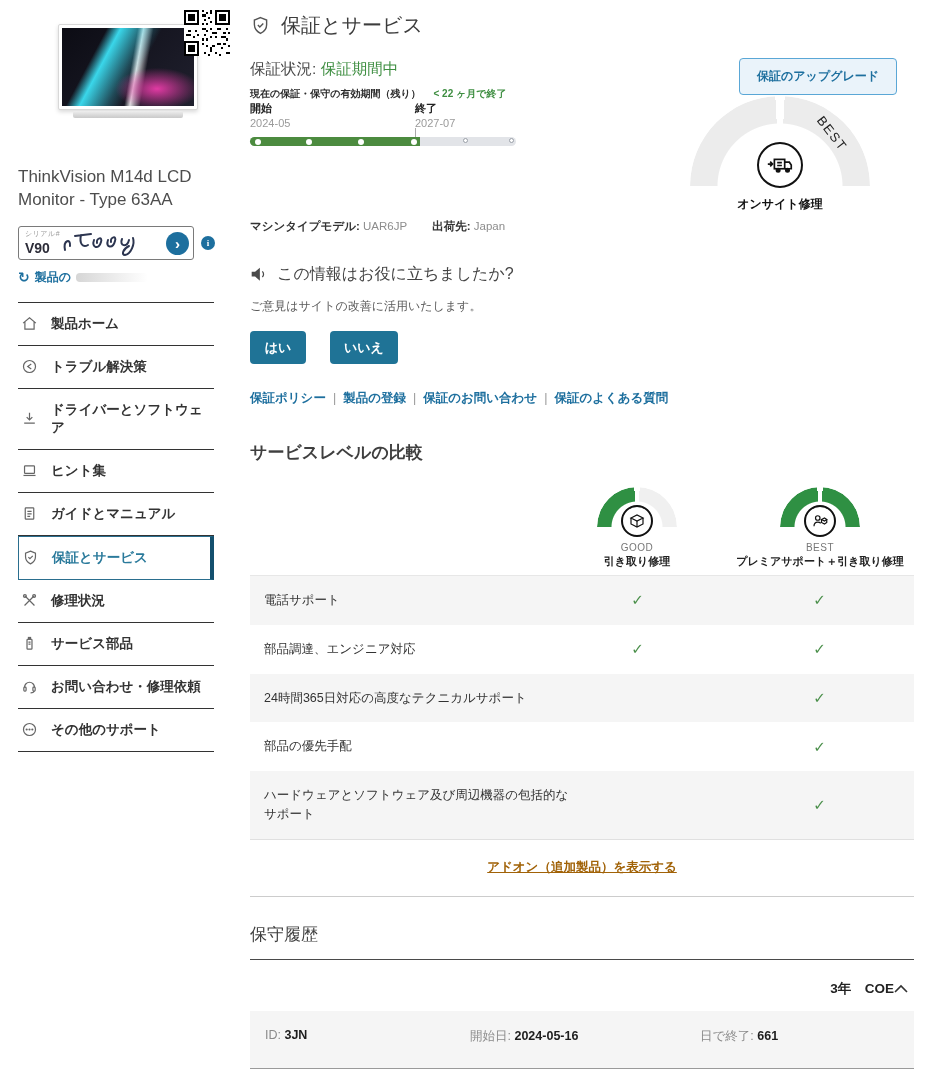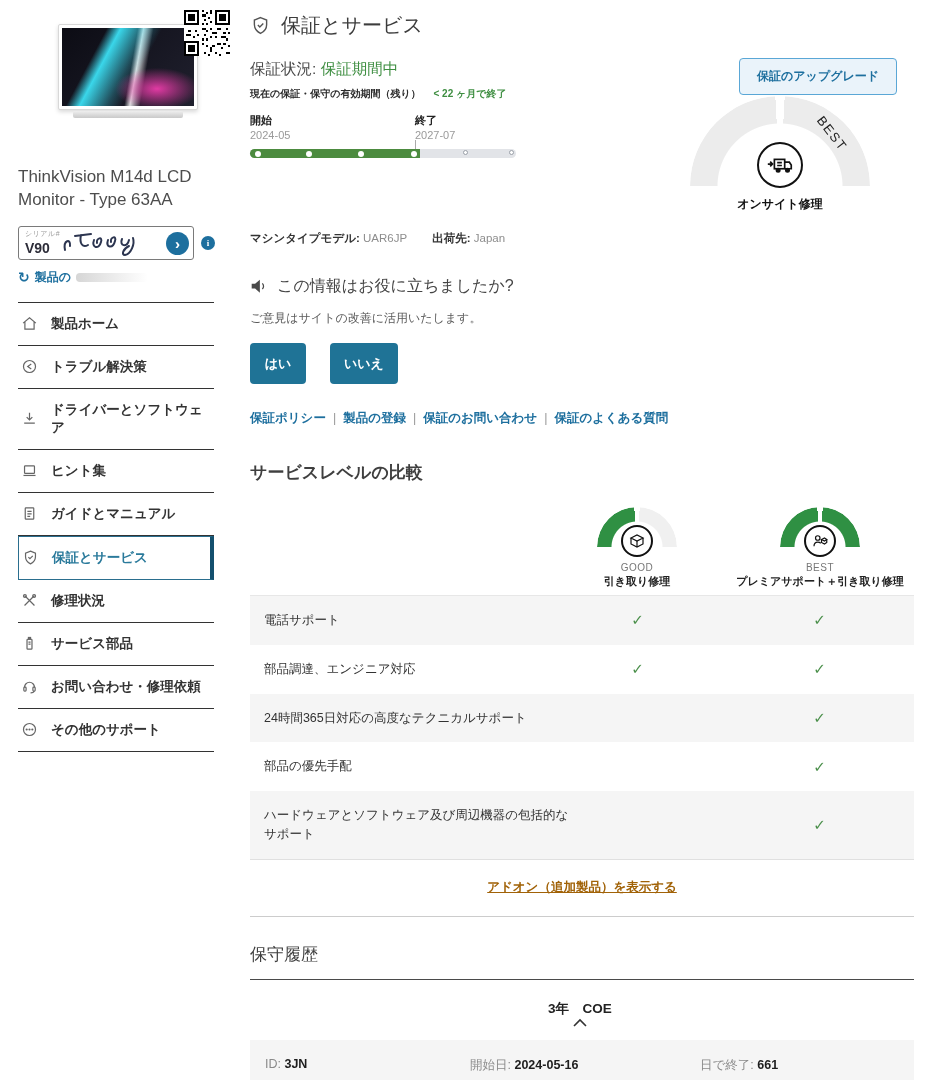--- a/index.html
+++ b/index.html
@@ -40,21 +40,21 @@
   
   .main { position:relative; width:664px; margin-left:20px; padding-top:12px; }
   .page-head { display:flex; align-items:center; gap:10px; font-size:20px; color:#3c3c3c; }
   .page-head .hd-icon { display:flex; color:#555; }
 
   .status-line { margin-top:20px; font-size:15.5px; color:#4a4a4a; }
   .status-line .green { color:#3e8e41; }
   .period-line { margin-top:7px; font-size:10px; font-weight:bold; color:#2b2b2b; }
   .period-line .green { color:#3e8e41; margin-left:10px; }
 
-  .timeline { position:relative; margin-top:12px; width:266px; height:46px; }
+  .timeline { position:relative; margin-top:0; width:266px; height:46px; }
   .tl-label { position:absolute; top:0; font-size:11px; }
   .tl-label .t { font-weight:bold; color:#222; }
   .tl-label .d { color:#9a9a9a; margin-top:1px; }
   .tl-label.end { left:62%; }
   .tl-label.end::after { content:""; position:absolute; left:0; top:27px; width:1px; height:9px; background:#aaa; }
   .tl-bar { position:absolute; left:0; top:36px; width:266px; height:9px; background:#e2e4e8; border-radius:5px; }
   .tl-fill { position:absolute; left:0; top:0; height:9px; width:64%; background:#4c8b3f; border-radius:5px 0 0 5px; }
   .dot { position:absolute; top:1.5px; width:6px; height:6px; border-radius:50%; background:#fff; }
   .dot.hollow { width:5px; height:5px; border:1.5px solid #9aa0a8; background:#fff; top:0.5px; }
 
@@ -70,21 +70,21 @@
   .truck-circle { position:absolute; left:50%; top:46px; transform:translateX(-50%); width:46px; height:46px; border:2.5px solid #111; border-radius:50%; background:#fff; display:flex; align-items:center; justify-content:center; }
   .onsite { position:absolute; top:100px; width:100%; text-align:center; font-size:12px; font-weight:bold; color:#111; }
 
   .mtm-line { margin-top:72px; font-size:11.5px; }
   .mtm-line .lbl { font-weight:bold; color:#333; }
   .mtm-line .val { color:#8d8d8d; margin-right:22px; }
 
   .fb-q { margin-top:30px; display:flex; align-items:center; gap:10px; font-size:16px; color:#444; }
   .fb-sub { margin-top:13px; font-size:12px; color:#5a5a5a; }
   .fb-btns { margin-top:16px; display:flex; gap:24px; }
-  .fb-btn { min-width:56px; height:41px; padding:0 14px; background:#1f7396; border:none; border-radius:4px; color:#fff; font-size:13px; font-weight:bold; cursor:pointer; font-family:inherit; }
+  .fb-btn { min-width:56px; height:33px; padding:0 14px; background:#1f7396; border:none; border-radius:4px; color:#fff; font-size:13px; font-weight:bold; cursor:pointer; font-family:inherit; }
 
   .w-links { margin-top:26px; font-size:12.5px; font-weight:bold; color:#1d6f9e; }
   .w-links .sep { color:#999; font-weight:normal; margin:0 7px; }
   .w-links a { color:#1d6f9e; text-decoration:none; cursor:pointer; }
 
   .cmp-title { margin-top:34px; font-size:17px; font-weight:bold; color:#3f3f3f; }
 
   .cmp-head { position:relative; height:104px; margin-top:8px; border-bottom:1px solid #e7e7e7; }
   .gauge-block { position:absolute; bottom:6px; width:190px; text-align:center; }
   .gauge-block.g1 { left:292px; }
@@ -106,21 +106,21 @@
   .t-cell { flex:0 0 175px; text-align:center; font-size:15px; font-weight:bold; color:#4a8f4a; }
   .t-cell.c2 { flex:0 0 189px; }
   .cmp-table { border-bottom:1px solid #e0e0e0; }
 
   .addon-wrap { text-align:center; margin-top:17px; }
   .addon-link { font-size:12.5px; font-weight:bold; color:#a16207; text-decoration:underline; cursor:pointer; }
 
   .sect-divider { margin-top:20px; border-top:1px solid #ccc; }
 
   .hist-title { margin-top:26px; font-size:17px; font-weight:normal; color:#3f3f3f; padding-bottom:13px; border-bottom:1.5px solid #4a4a4a; }
-  .entry-head { display:flex; align-items:center; justify-content:space-between; padding:20px 6px 13px 2px; cursor:pointer;flex-direction:column; }
+  .entry-head { display:flex; align-items:center; justify-content:flex-end; padding:20px 6px 13px 2px; cursor:pointer; }
   .entry-name { font-size:13.5px; font-weight:bold; color:#222; }
   .chev { display:flex; color:#333; }
 
   .entry-panel { background:#f5f5f5; padding:17px 15px 15px; border-bottom:1px solid #9a9a9a; }
   .fields { display:grid; grid-template-columns:205px 230px 1fr; row-gap:8px; font-size:12.5px; }
   .f-label { color:#8a8a8a; }
   .f-value { font-weight:bold; color:#1d1d1d; }
   svg { display:block; }
 </style>
 </head>

